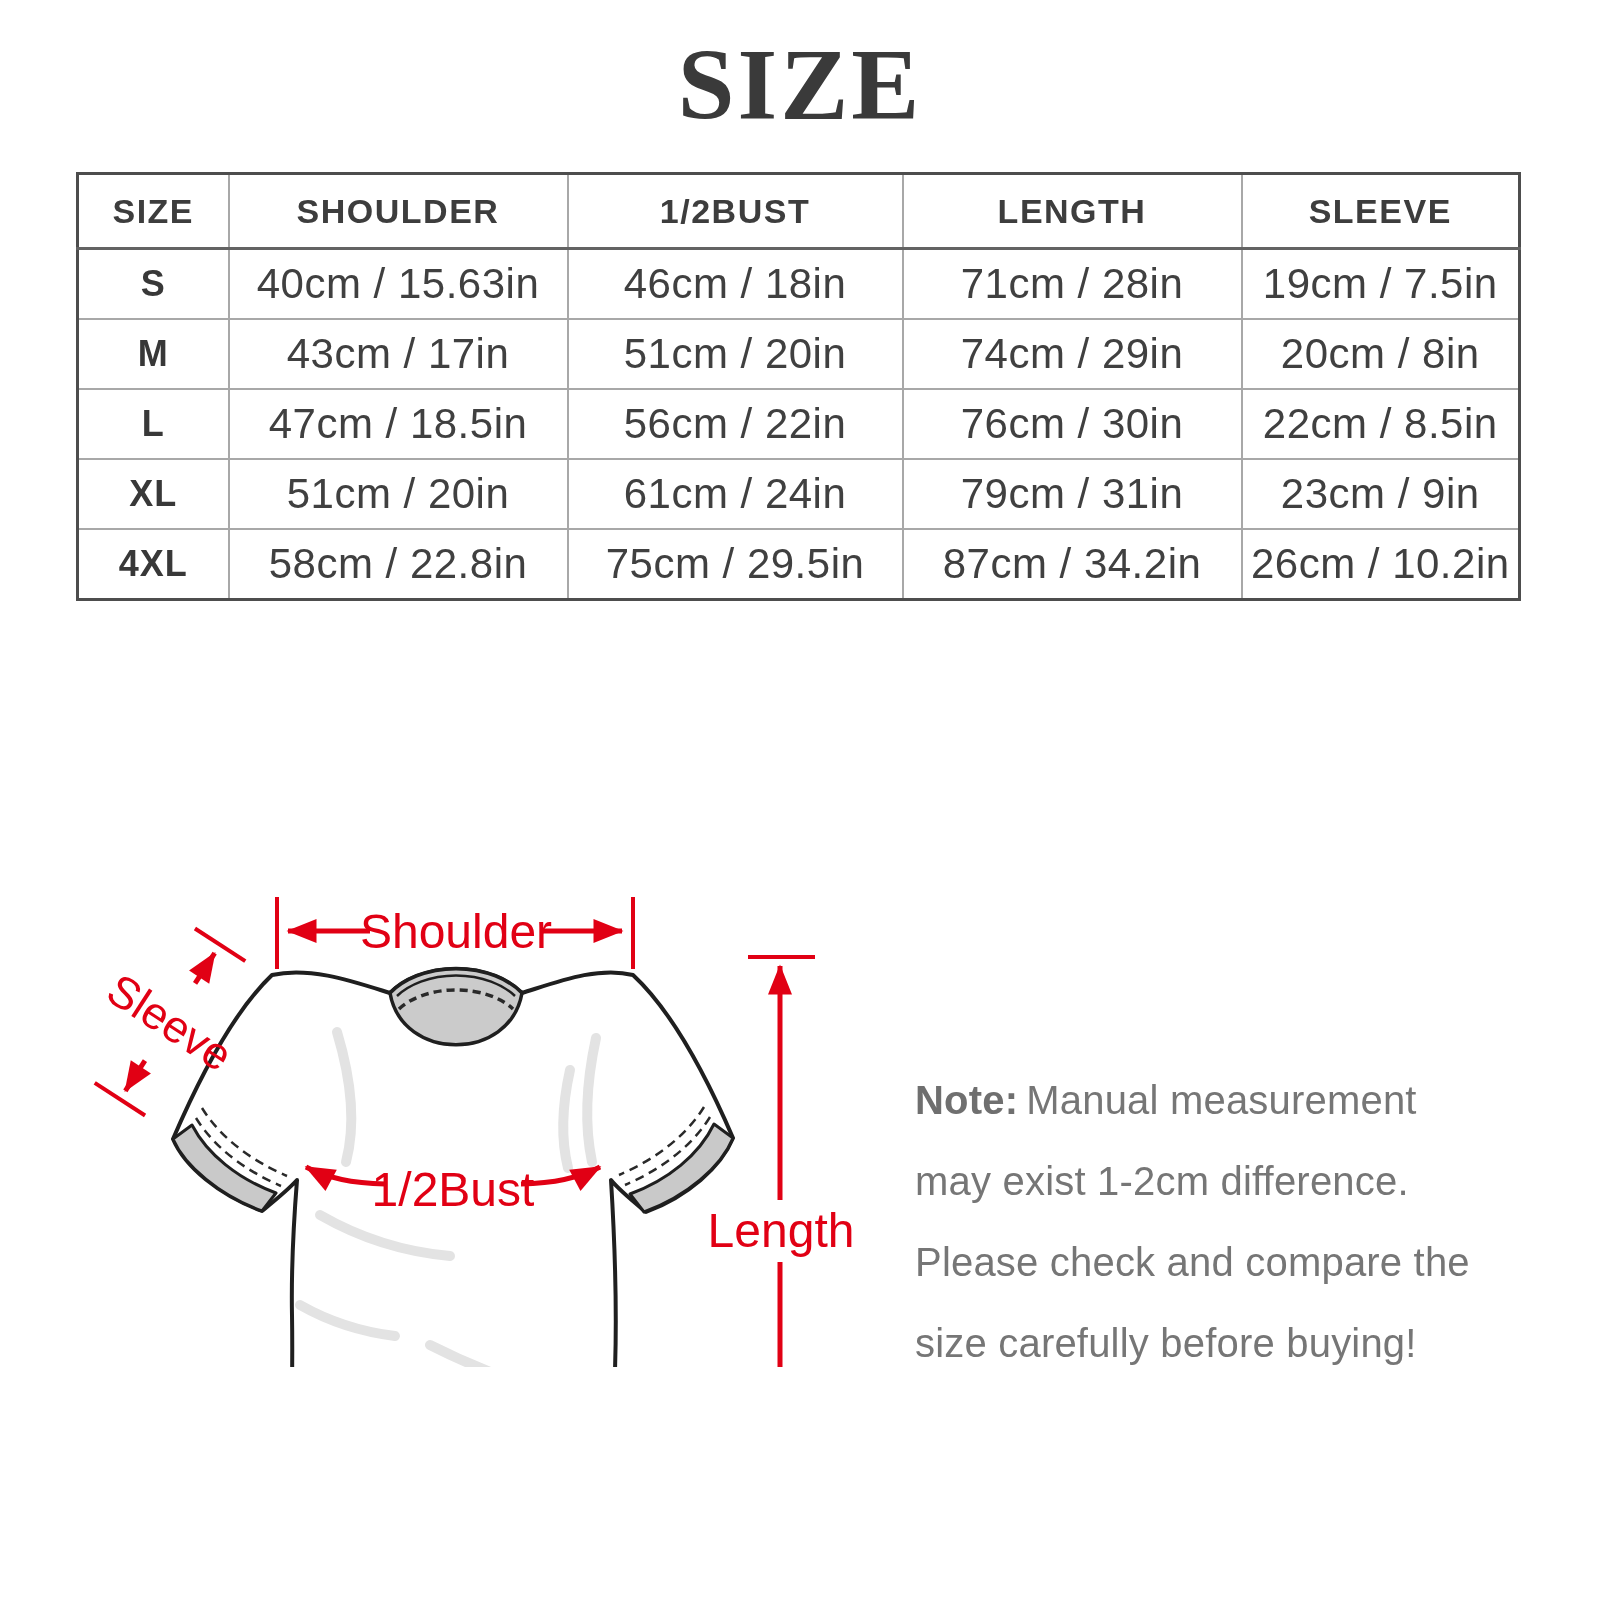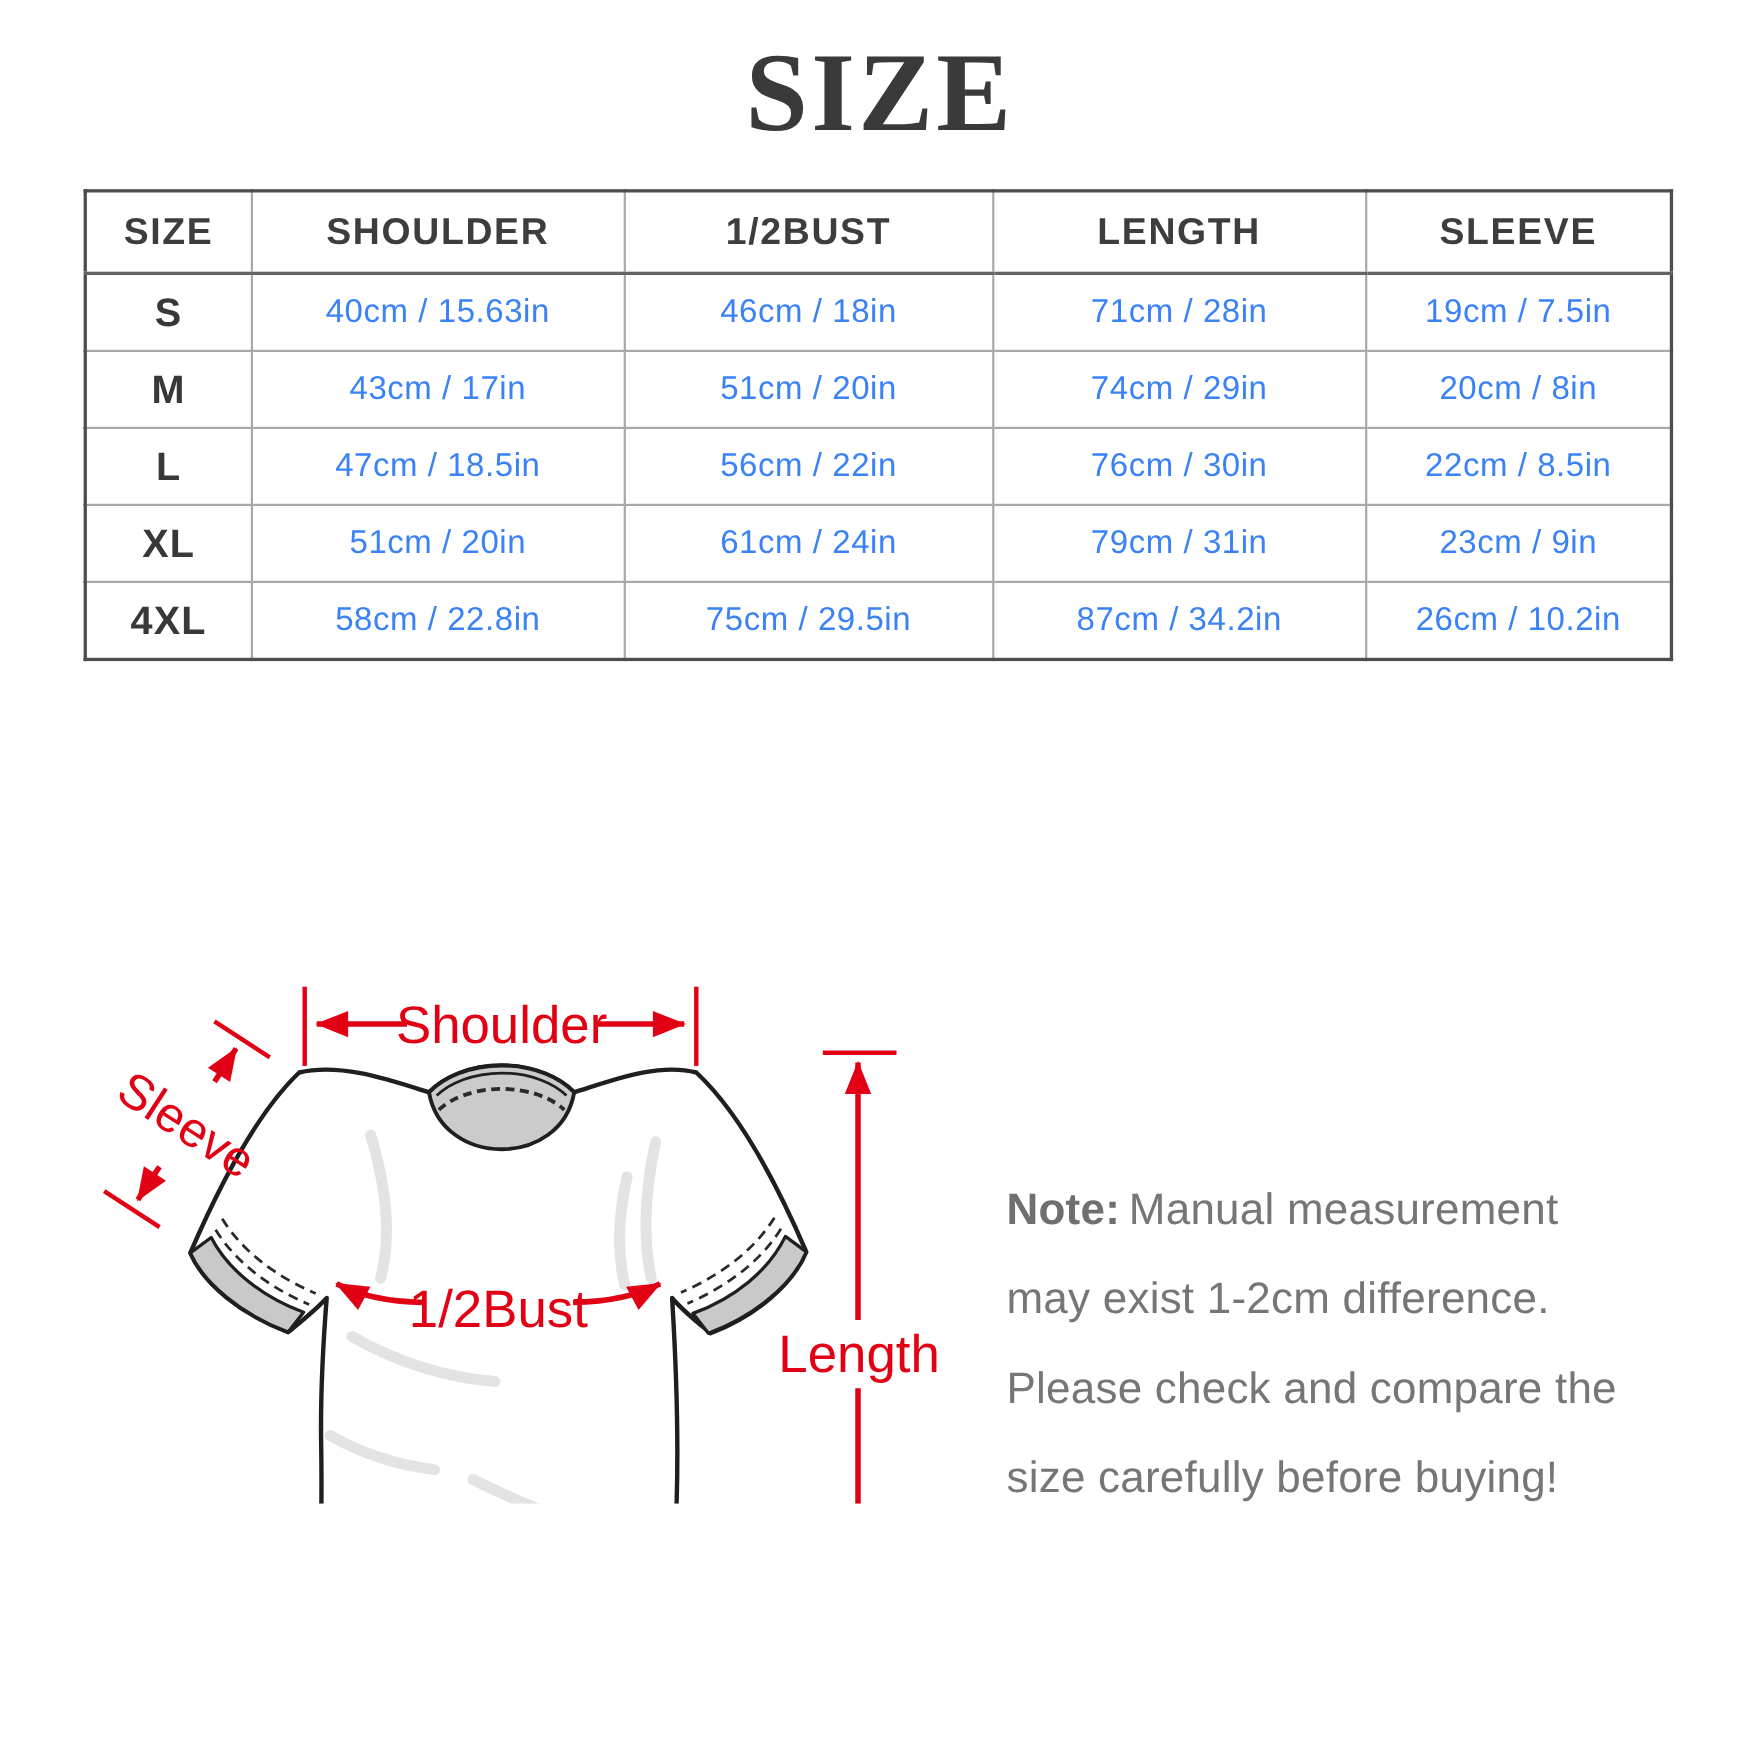--- a/index.html
+++ b/index.html
@@ -17,21 +17,21 @@
     border-collapse:collapse;table-layout:fixed;
     border:3px solid #4d4d4d;
   }
   table.size-table th, table.size-table td{
     border:2px solid #a8a8a8;text-align:center;vertical-align:middle;padding:0;
   }
   table.size-table th{
     height:72px;font-size:34px;font-weight:bold;color:#3d3d3d;letter-spacing:1.5px;
     border-bottom:3px solid #636363;
   }
-  table.size-table td{height:68px;font-size:30px;color:#3b82f6;letter-spacing:0.5px;}
+  table.size-table td{height:68px;font-size:42px;color:#404040;letter-spacing:0.5px;}
   table.size-table td.size-cell{font-size:36px;font-weight:bold;color:#383838;letter-spacing:1px;}
   .diagram-svg{position:absolute;left:0;top:850px;width:1600px;height:750px;}
   .note{
     position:absolute;left:915px;top:1020px;width:585px;
     font-size:40px;line-height:81px;color:#767676;letter-spacing:0.2px;
   }
   .note b{color:#6f6f6f;margin-right:8px;}
 </style>
 </head>
 <body>

